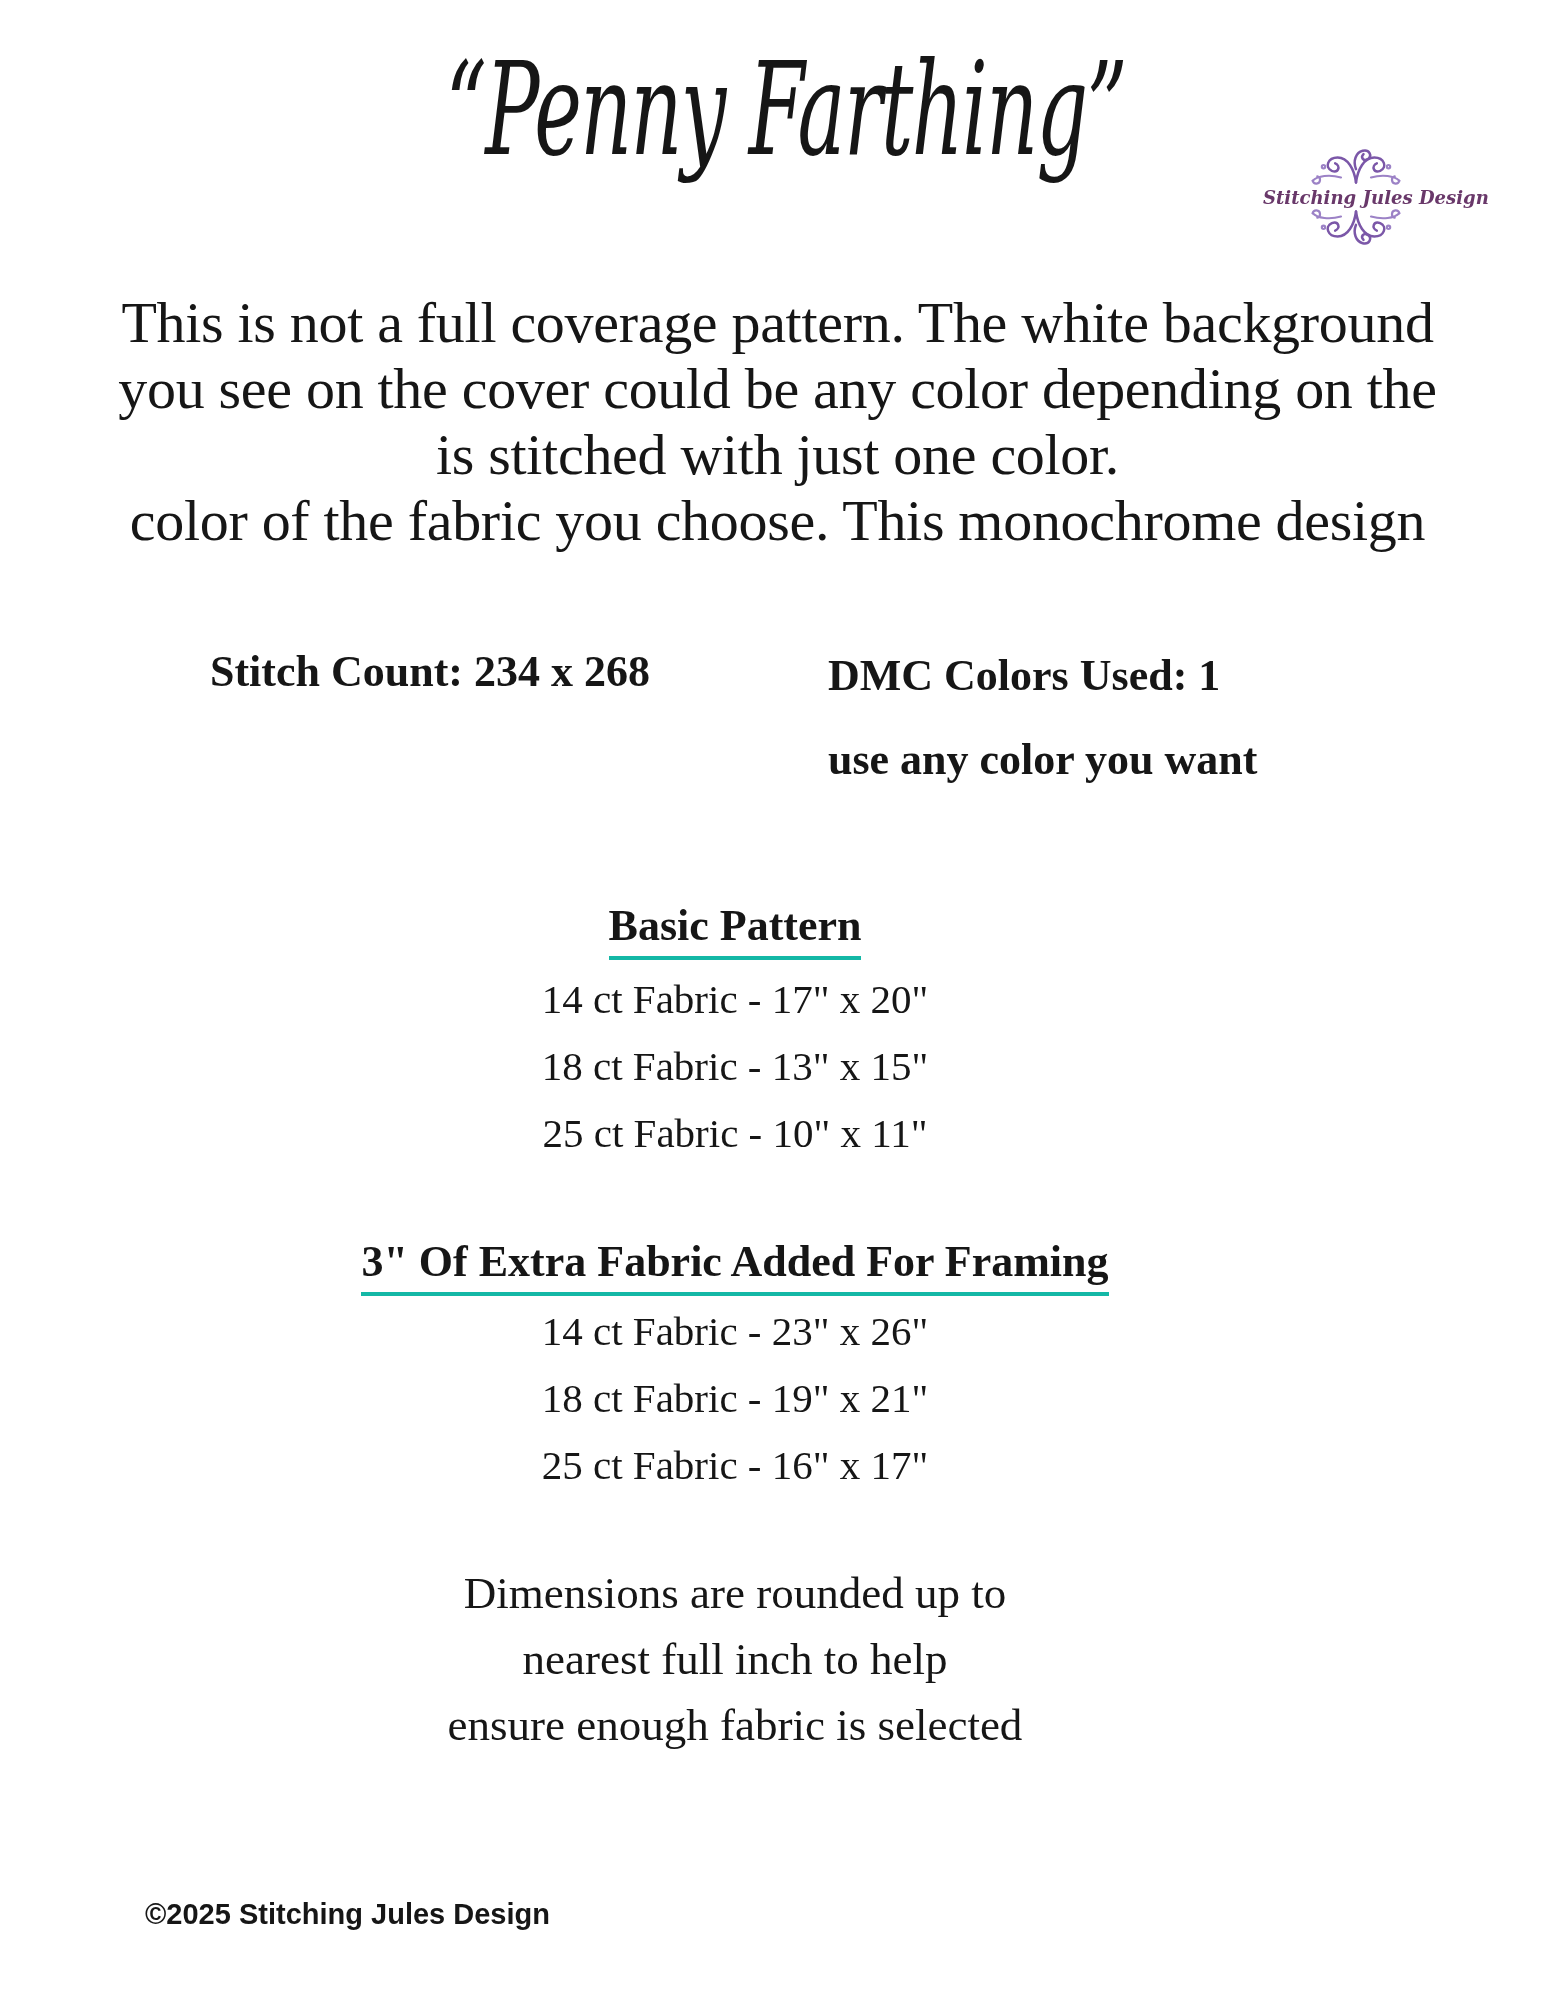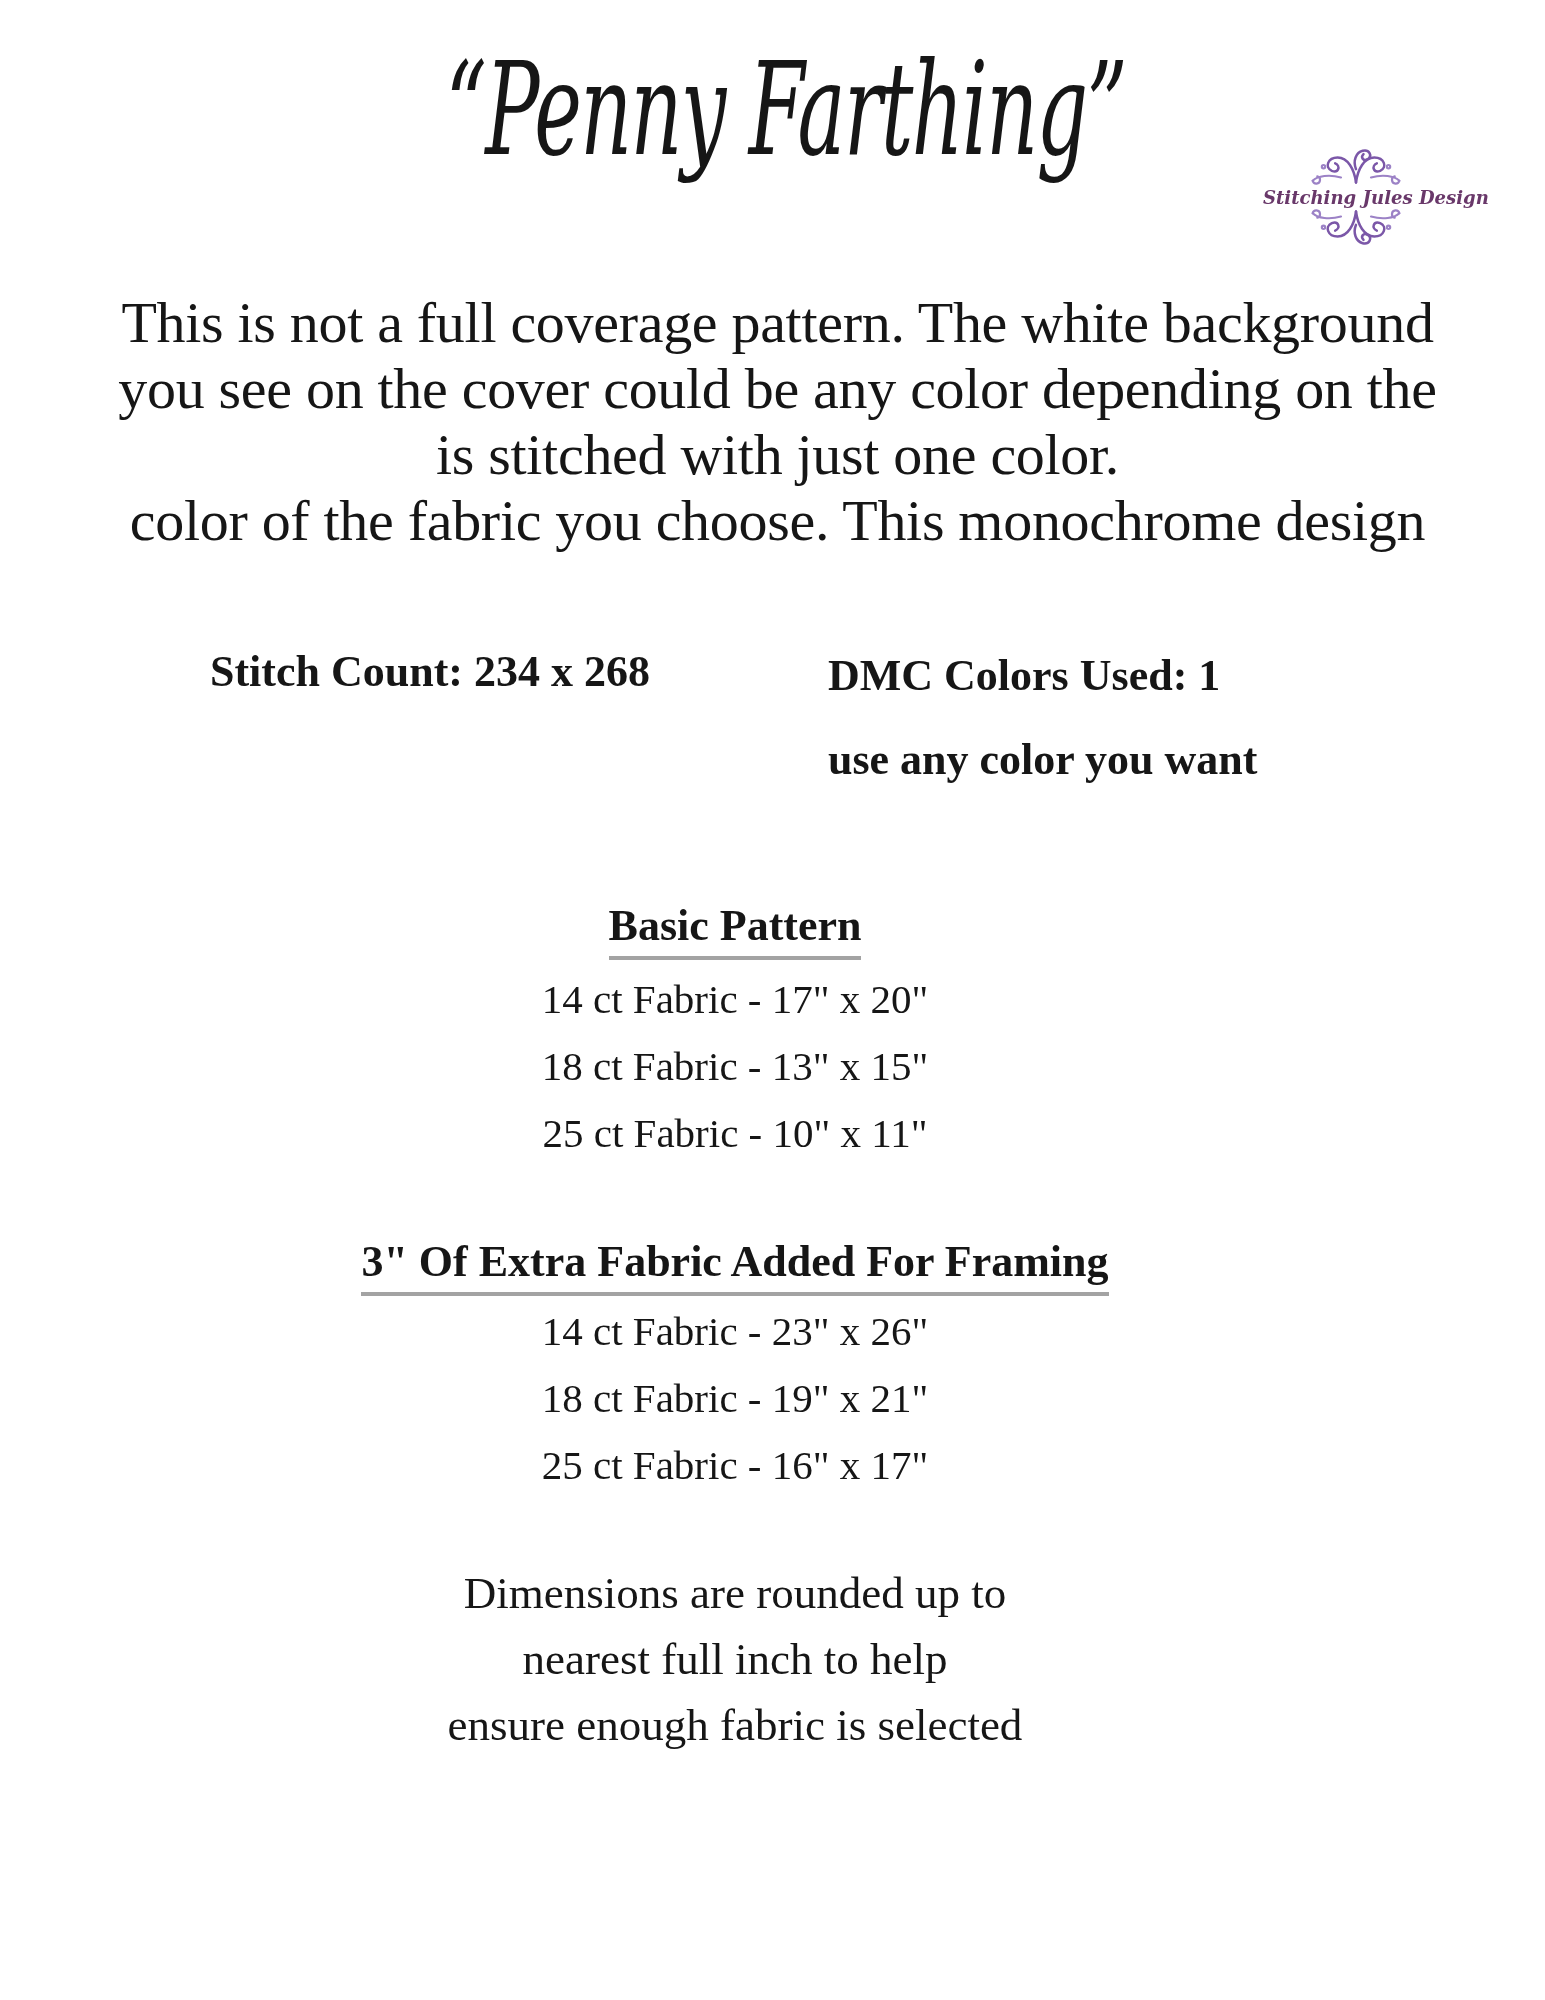--- a/index.html
+++ b/index.html
@@ -65,21 +65,21 @@
     position:absolute; left:828px; top:634px;
     font-size:44px; font-weight:700; line-height:84px;
     white-space:nowrap;
   }
 
   
   .col-section{ position:absolute; left:0; width:1470px; text-align:center; }
   .heading-wrap{ font-size:44px; font-weight:700; line-height:56px; }
   .heading-underline{
     display:inline-block;
-    border-bottom:4px solid #a3a3a3;
+    border-bottom:4px solid #14b8a6;
     padding-bottom:2px;
   }
   .basic-heading{ top:898px; }
   .basic-rows{ top:966px; font-size:41px; line-height:67px; }
   .framing-heading{ top:1234px; }
   .framing-rows{ top:1298px; font-size:41px; line-height:67px; }
   .note{ top:1560px; font-size:45px; line-height:66px; }
 
   
   .footer{
@@ -167,14 +167,15 @@
     <div class="row">18 ct Fabric - 19" x 21"</div>
     <div class="row">25 ct Fabric - 16" x 17"</div>
   </div>
 
   <div class="col-section note">
     <div class="note-line">Dimensions are rounded up to</div>
     <div class="note-line">nearest full inch to help</div>
     <div class="note-line">ensure enough fabric is selected</div>
   </div>
 
+  <div class="footer">©2025 Stitching Jules Design</div>
 
 </div>
 
 </body></html>

